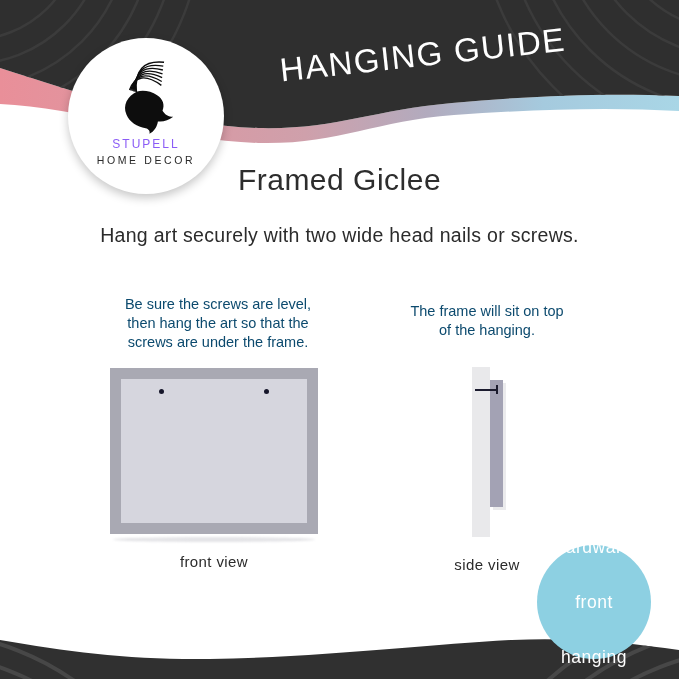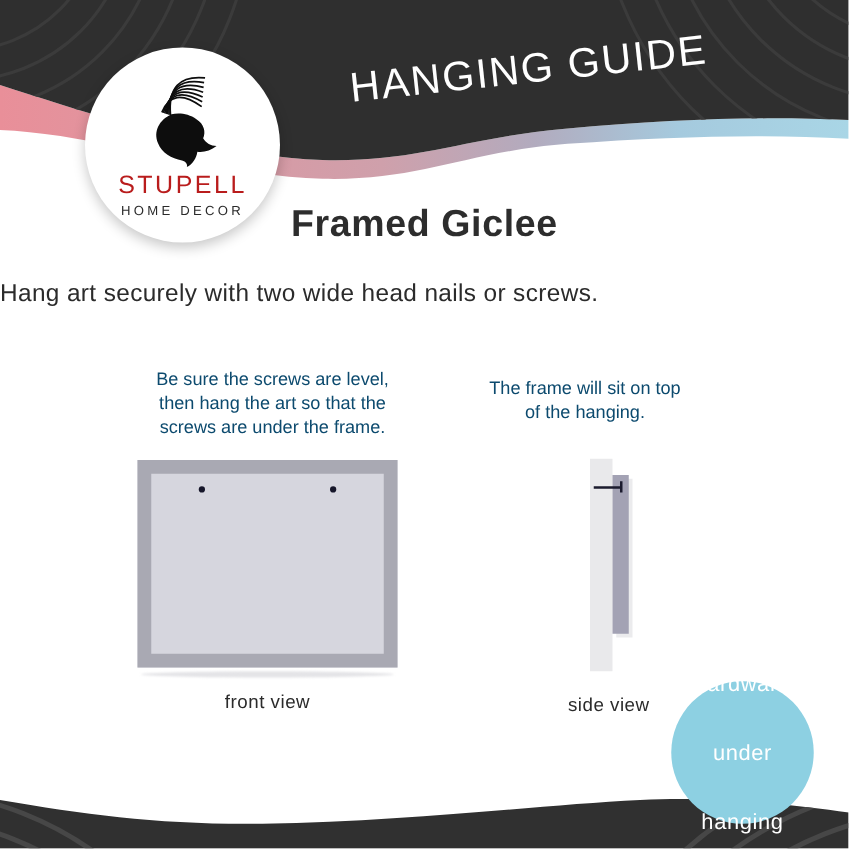--- a/index.html
+++ b/index.html
@@ -19,37 +19,37 @@
     text-align:center;white-space:nowrap;
   }
 
   
   .logo-circle{
     left:68px;top:38px;width:156px;height:156px;border-radius:50%;
     background:#ffffff;box-shadow:0 4px 10px rgba(0,0,0,0.22);
     display:flex;flex-direction:column;align-items:center;z-index:4;
   }
   .logo-swirl{margin-top:12px;}
-  .brand-name{font-size:20px;letter-spacing:2px;color:#b91c1c;margin-top:1px;}
+  .brand-name{font-size:12px;letter-spacing:2px;color:#8b5cf6;margin-top:1px;}
   .brand-tagline{font-size:10.5px;letter-spacing:2.6px;color:#2a2a2a;margin-top:3px;}
 
   
   .product-title{
     left:0;right:0;top:163px;text-align:center;
-    font-size:30px;letter-spacing:0.5px;color:#2d2d2d;font-weight:bold;
+    font-size:30px;letter-spacing:0.5px;color:#2d2d2d;
   }
   .instruction{
-    left:0;right:0;top:224px;
+    left:0;right:0;top:224px;text-align:center;
     font-size:19.5px;letter-spacing:0.3px;color:#2b2b2b;
   }
 
   
   .note{font-size:14.5px;line-height:19px;text-align:center;color:#0c4a6e;}
   .note-front{left:98px;top:295px;width:240px;}
-  .note-side{left:358px;top:302px;width:220px;}
+  .note-side{left:377px;top:302px;width:220px;}
 
   
   .front-frame{
     left:110px;top:368px;width:208px;height:166px;box-sizing:border-box;
     background:#d6d6de;border:11px solid #a9a9b3;
   }
   .front-shadow{
     left:113px;top:537px;width:202px;height:5px;background:#e4e4e7;
     border-radius:50%;filter:blur(1px);
   }
@@ -163,21 +163,21 @@
   <div class="abs caption caption-front">front view</div>
 
   <div class="abs side-wall"></div>
   <div class="abs side-frame"></div>
   <div class="abs nail-shaft"></div>
   <div class="abs nail-head"></div>
   <div class="abs caption caption-side">side view</div>
 
   <div class="abs badge">
     <div>hardware</div>
-    <div>under</div>
+    <div>front</div>
     <div>hanging</div>
   </div>
 
   <svg class="abs footer-svg" width="679" height="79" viewBox="0 0 679 79">
     <defs>
       <clipPath id="fclip">
         <path d="M0,79 L0,40 C70,52 130,60 210,59 C330,57 430,44 512,40 C580,37 635,44 679,50 L679,79 Z"></path>
       </clipPath>
     </defs>
     <path fill="#303030" d="M0,79 L0,40 C70,52 130,60 210,59 C330,57 430,44 512,40 C580,37 635,44 679,50 L679,79 Z"></path>

